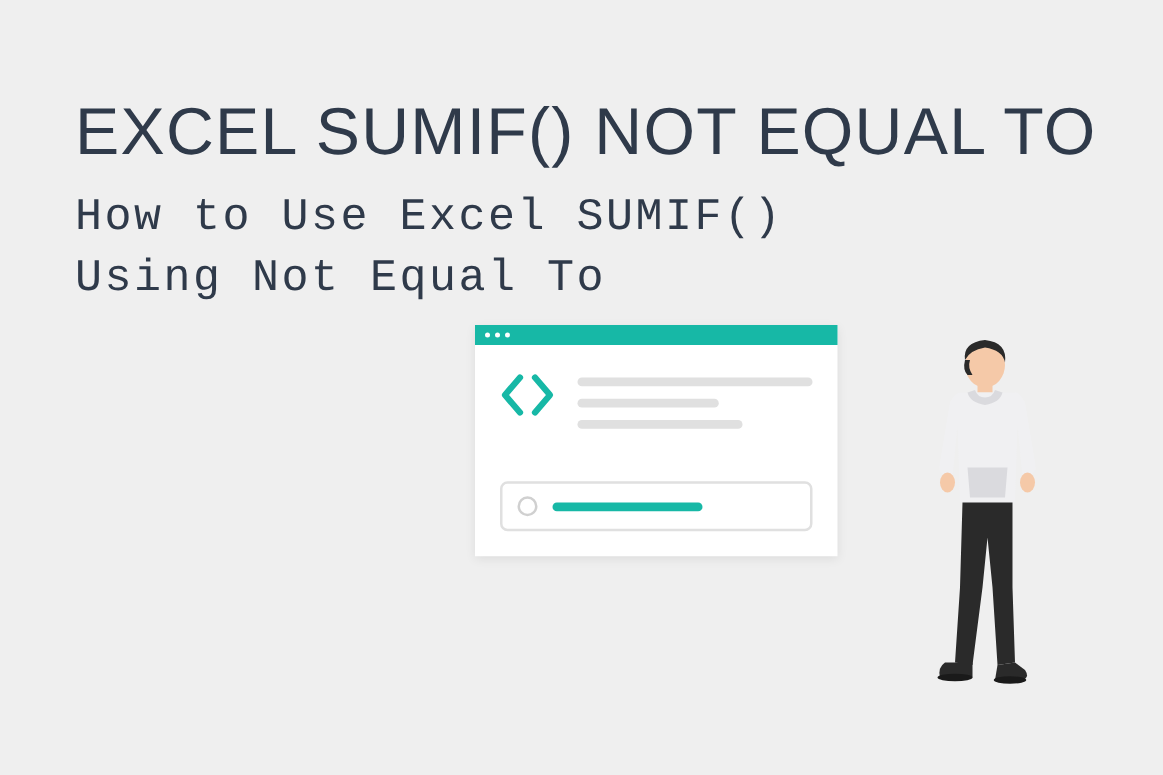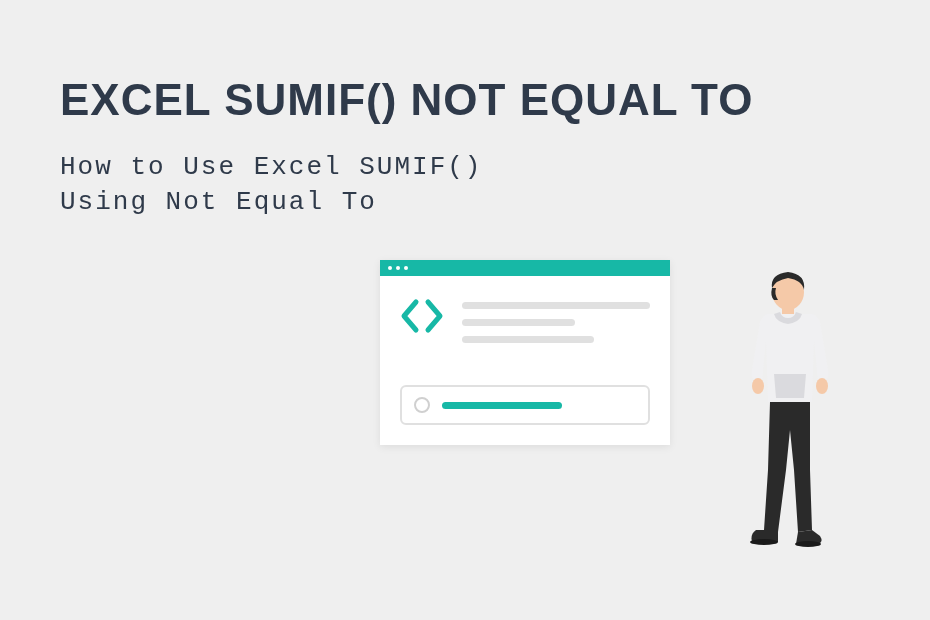--- a/index.html
+++ b/index.html
@@ -12,32 +12,32 @@
       height: 620px;
       background: #efefef;
       font-family: -apple-system, BlinkMacSystemFont, 'Segoe UI', Arial, sans-serif;
       position: relative;
       overflow: hidden;
     }
     .title {
       position: absolute;
       top: 75px;
       left: 60px;
-      font-size: 44px;
-      font-weight: 700;
+      font-size: 53px;
+      font-weight: 400;
       letter-spacing: 1px;
       color: #2f3a4a;
       font-family: Impact, 'Arial Black', sans-serif;
       font-stretch: condensed;
     }
     .subtitle {
       position: absolute;
       top: 150px;
       left: 60px;
-      font-size: 26px;
+      font-size: 36px;
       font-weight: 400;
       line-height: 1.35;
       color: #2f3a4a;
       letter-spacing: 2px;
       font-family: 'Courier New', monospace;
       white-space: pre-line;
     }
     .browser-window {
       position: absolute;
       top: 260px;

